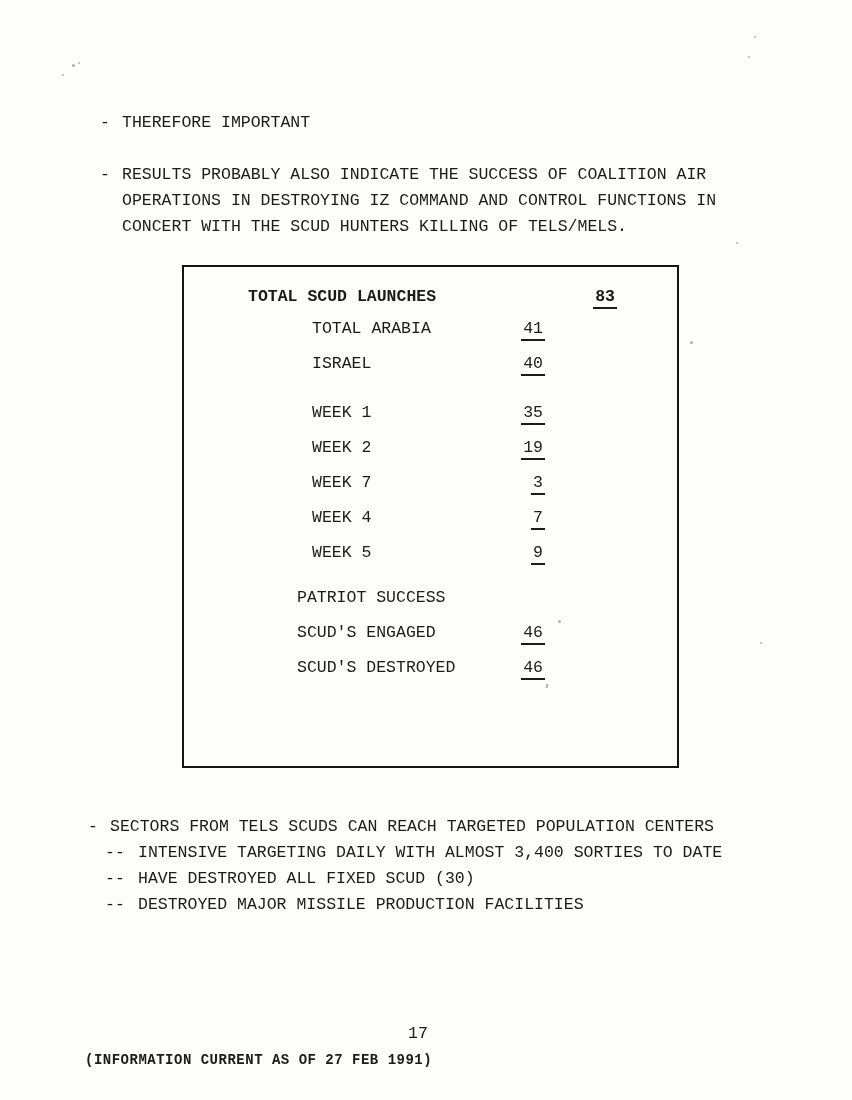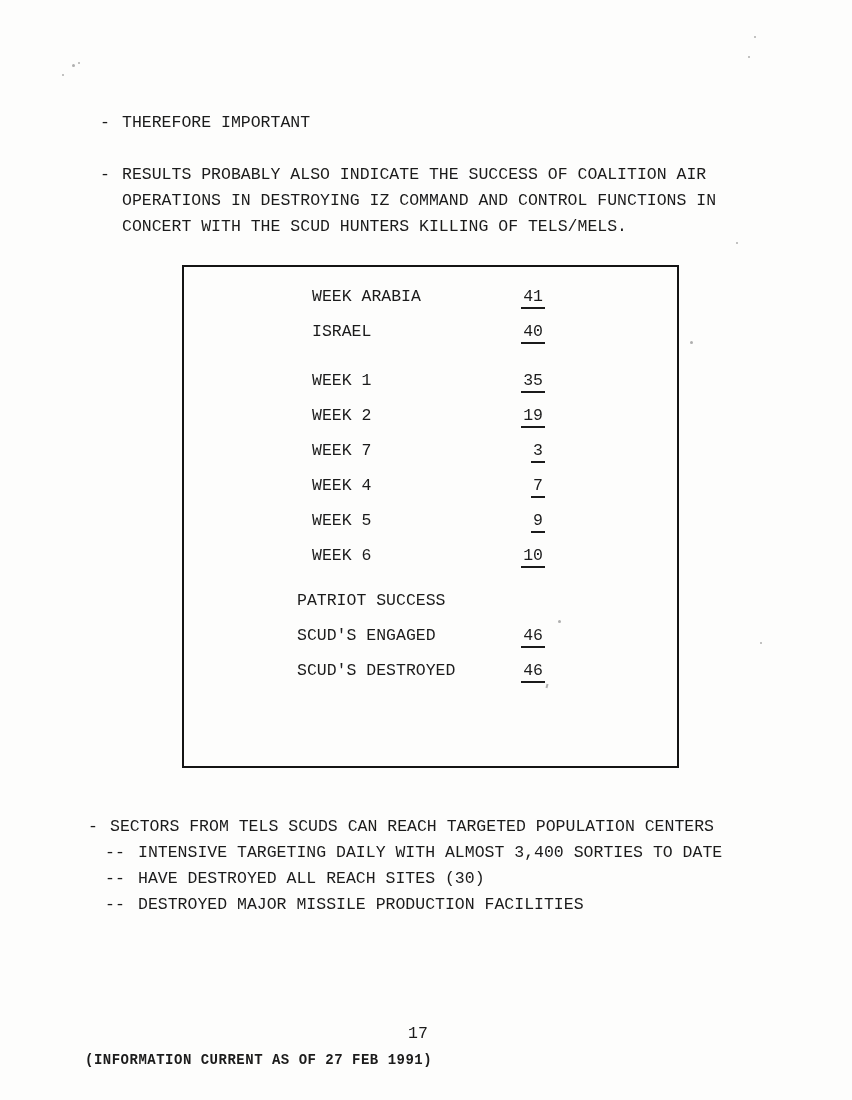--- a/index.html
+++ b/index.html
@@ -81,23 +81,27 @@
     <span>THEREFORE IMPORTANT</span>
   </div>
 
   <div class="bullet b2">
     <span class="dash">-</span>
     <span>RESULTS PROBABLY ALSO INDICATE THE SUCCESS OF COALITION AIR OPERATIONS IN DESTROYING IZ COMMAND AND CONTROL FUNCTIONS IN CONCERT WITH THE SCUD HUNTERS KILLING OF TELS/MELS.</span>
   </div>
 
   <div class="scud-box">
 
+    <div class="trow-title">
+      <span class="lbl">TOTAL SCUD LAUNCHES</span>
+      <span class="valcell-total"><span class="u">83</span></span>
+    </div>
 
     <div class="trow">
-      <span class="lbl la">WEEK ARABIA</span>
+      <span class="lbl la">TOTAL ARABIA</span>
       <span class="valcell"><span class="u">41</span></span>
     </div>
     <div class="trow">
       <span class="lbl la">ISRAEL</span>
       <span class="valcell"><span class="u">40</span></span>
     </div>
 
     <div class="trow g2">
       <span class="lbl la">WEEK 1</span>
       <span class="valcell"><span class="u">35</span></span>
@@ -111,24 +115,20 @@
       <span class="valcell"><span class="u">3</span></span>
     </div>
     <div class="trow">
       <span class="lbl la">WEEK 4</span>
       <span class="valcell"><span class="u">7</span></span>
     </div>
     <div class="trow">
       <span class="lbl la">WEEK 5</span>
       <span class="valcell"><span class="u">9</span></span>
     </div>
-    <div class="trow">
-      <span class="lbl la">WEEK 6</span>
-      <span class="valcell"><span class="u">10</span></span>
-    </div>
 
     <div class="trow g3">
       <span class="lbl lb">PATRIOT SUCCESS</span>
     </div>
     <div class="trow">
       <span class="lbl lb">SCUD'S ENGAGED</span>
       <span class="valcell"><span class="u">46</span></span>
     </div>
     <div class="trow">
       <span class="lbl lb">SCUD'S DESTROYED</span>
@@ -141,21 +141,21 @@
     <div class="sline">
       <span class="dash">-</span>
       <span>SECTORS FROM TELS SCUDS CAN REACH TARGETED POPULATION CENTERS</span>
     </div>
     <div class="sline sub">
       <span class="ddash">--</span>
       <span><span>INTENSIVE TARGETING DAILY WITH ALMOST </span><span class="iu">3,400</span><span> SORTIES TO DATE</span></span>
     </div>
     <div class="sline sub">
       <span class="ddash">--</span>
-      <span><span>HAVE DESTROYED ALL REACH SITES (</span><span class="iu">30</span><span>)</span></span>
+      <span><span>HAVE DESTROYED ALL FIXED SCUD (</span><span class="iu">30</span><span>)</span></span>
     </div>
     <div class="sline sub">
       <span class="ddash">--</span>
       <span>DESTROYED MAJOR MISSILE PRODUCTION FACILITIES</span>
     </div>
   </div>
 
   <div class="pagenum">17</div>
   <div class="footnote">(INFORMATION CURRENT AS OF 27 FEB 1991)</div>
 

